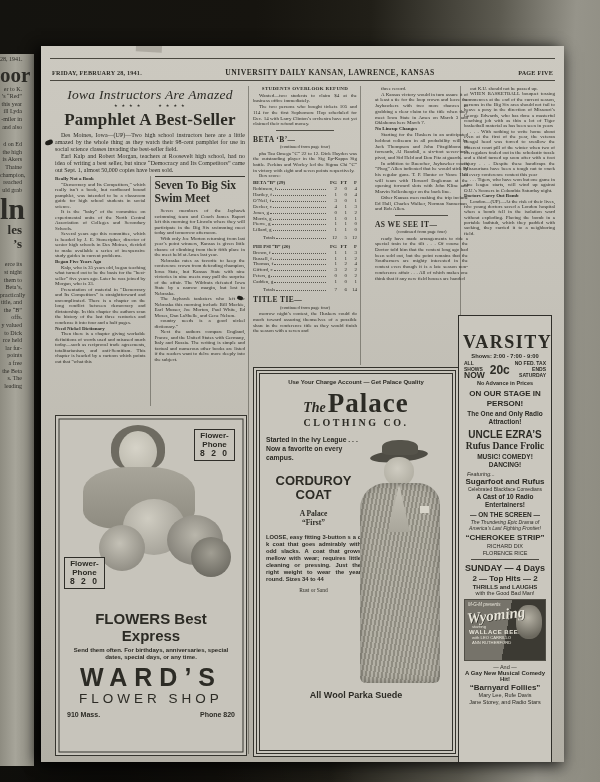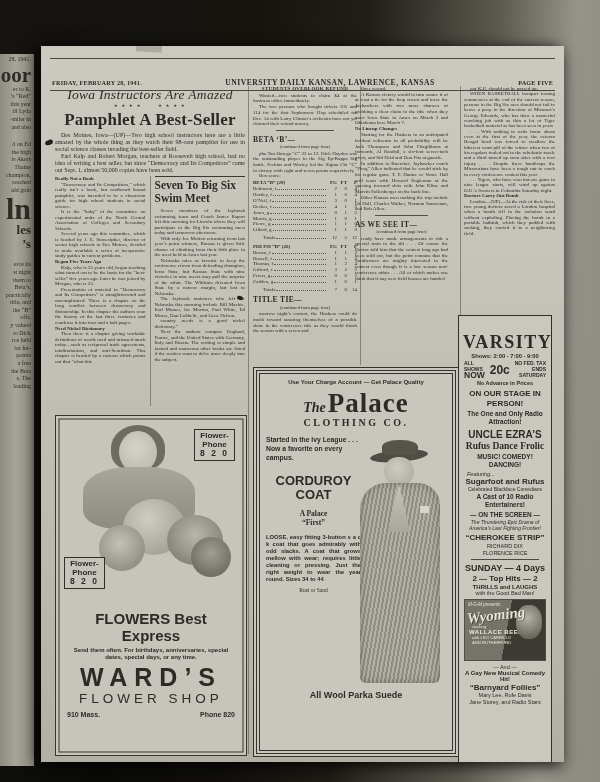--- a/index.html
+++ b/index.html
@@ -4,46 +4,46 @@
 <style>
   *{margin:0;padding:0;box-sizing:border-box;}
   html,body{width:600px;height:782px;overflow:hidden;}
   body{background:#16150f;font-family:"Liberation Serif","DejaVu Serif",serif;}
   .backdrop{position:absolute;inset:0;
     background:radial-gradient(60% 28% at 18% 100%, rgba(0,0,0,0.45), transparent 70%),
     linear-gradient(93deg,#14130f 0%,#16140f 40%,#211f18 58%,#5c5a50 78%,#96948a 90%,#8d8b80 100%);}
   
   .edge-page{position:absolute;left:0;top:54px;width:34px;height:712px;overflow:hidden;
     background:linear-gradient(90deg,#8e8c81,#a7a59a 45%,#8f8d82);color:#2e2d28;}
-  .edge-list{padding:2px 3px 0 0;text-align:right;}
+  .edge-list{padding:2px 12px 0 0;text-align:right;}
   .it-s{font-size:6px;line-height:7.6px;white-space:nowrap;}
   .it-big{font-size:21px;line-height:22px;font-weight:bold;}
   .it-big2{font-size:30px;line-height:29px;font-weight:bold;}
   .it-med{font-size:13px;line-height:14px;font-weight:bold;}
   .it-gap{height:10px;}
   
   .page{position:absolute;left:41px;top:46px;width:523px;height:716px;overflow:hidden;color:#2c2b25;
     background:linear-gradient(180deg,#ccc9c0 0%,#c6c3ba 30%,#bcb9af 70%,#b2afa5 100%);
     box-shadow:-6px 0 12px rgba(0,0,0,0.6),0 6px 14px rgba(0,0,0,0.5);}
   .tape{position:absolute;left:95px;top:-5px;width:26px;height:11px;background:#a8a59b;opacity:.85;transform:rotate(3deg);}
   .mark{position:absolute;background:#201f1a;border-radius:60% 40% 55% 45%;}
   .mk1{left:4px;top:94px;width:8px;height:5px;transform:rotate(-15deg);}
   .mk2{left:196px;top:250px;width:6px;height:4px;transform:rotate(20deg);}
   .mh{position:absolute;left:9px;right:9px;top:12px;display:flex;justify-content:space-between;align-items:baseline;
-    border-top:1px solid #4a4840;border-bottom:1px solid #4a4840;padding:19px 2px 3px;font-weight:bold;}
+    border-top:1px solid #4a4840;border-bottom:1px solid #4a4840;padding:9px 2px 3px;font-weight:bold;}
   .mh-date,.mh-page{font-size:6.2px;letter-spacing:.2px;}
   .mh-title{font-size:7.6px;letter-spacing:.5px;}
   .colrule{position:absolute;width:1px;background:rgba(80,78,70,.55);}
   .cr1{left:207px;top:40px;height:668px;}
   .cr2{left:319px;top:40px;height:279px;}
   .cr3{left:419px;top:40px;height:668px;}
   .col{position:absolute;top:40px;overflow:hidden;}
   .col1{left:14px;width:190px;height:329px;}
   .col2{left:212px;width:104px;height:280px;font-size:5px;line-height:5.7px;}
-  .col3{left:314px;width:93px;height:280px;font-size:5px;line-height:5.7px;}
+  .col3{left:334px;width:93px;height:280px;font-size:5px;line-height:5.7px;}
   .col4{left:423px;width:91px;height:228px;font-size:5px;line-height:5.35px;}
   .it-p{text-indent:6px;text-align:justify;}
   .it-h{font-weight:bold;margin-top:.5px;}
   .it-hc{font-weight:bold;text-align:center;letter-spacing:.3px;margin-bottom:1px;}
   .it-hd{font-weight:bold;font-size:7.5px;line-height:9px;letter-spacing:.4px;margin:2px 0 .5px;}
   .it-c{text-align:center;font-size:4.6px;margin:.5px 0;}
   .it-div{width:56%;height:1px;background:#504e46;margin:3.5px auto;}
   .kicker{font-style:italic;font-size:13.5px;line-height:15px;text-align:center;letter-spacing:.3px;margin-top:1px;}
   .stars{text-align:center;font-size:4px;letter-spacing:1.5px;margin:1px 0 1.5px;}
   .headline{font-size:17px;line-height:19px;font-weight:bold;text-align:center;margin-bottom:3px;letter-spacing:.2px;}

